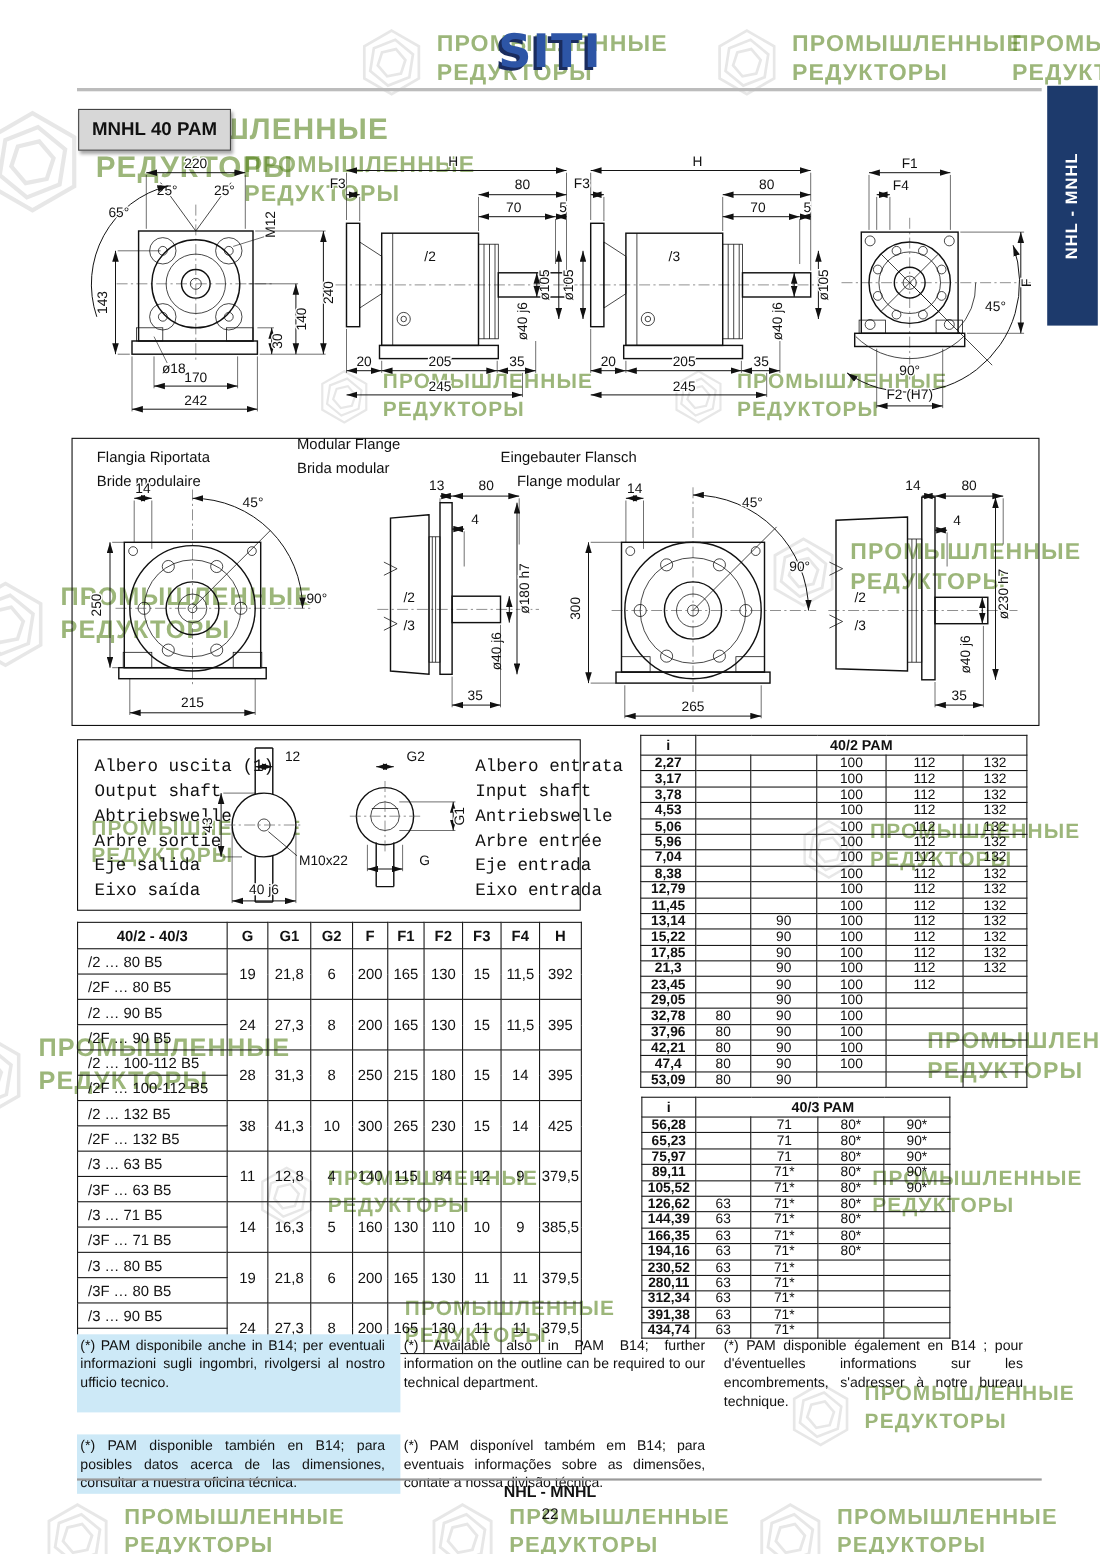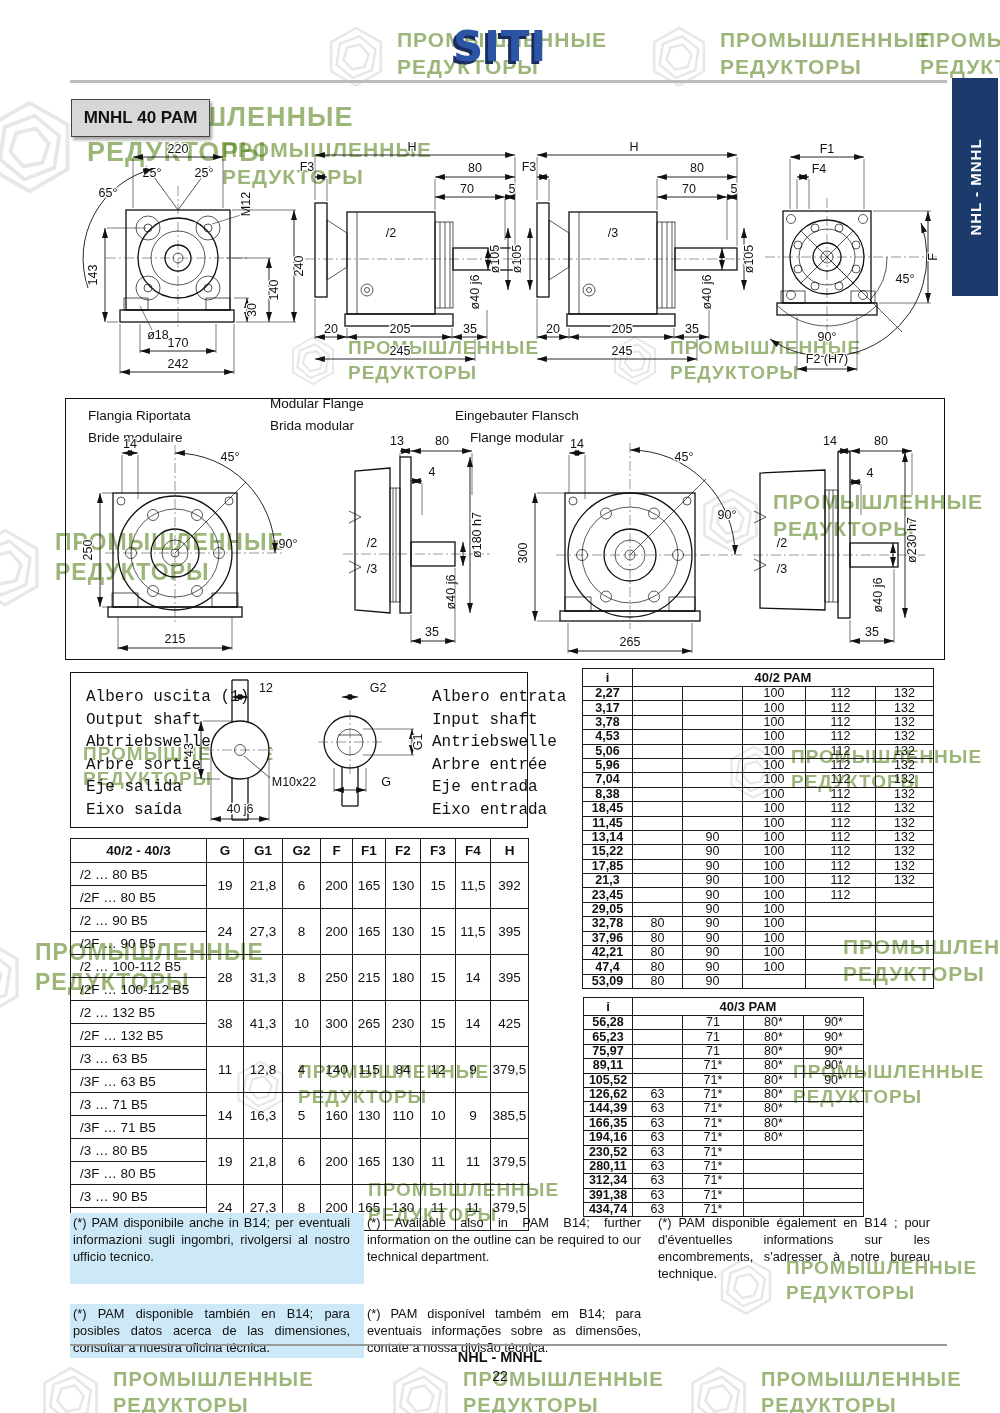--- a/index.html
+++ b/index.html
@@ -941,21 +941,21 @@
         </tr>
         <tr>
           <td class="i">8,38</td>
           <td></td>
           <td></td>
           <td>100</td>
           <td>112</td>
           <td>132</td>
         </tr>
         <tr>
-          <td class="i">18,45</td>
+          <td class="i">12,79</td>
           <td></td>
           <td></td>
           <td>100</td>
           <td>112</td>
           <td>132</td>
         </tr>
         <tr>
           <td class="i">11,45</td>
           <td></td>
           <td></td>

